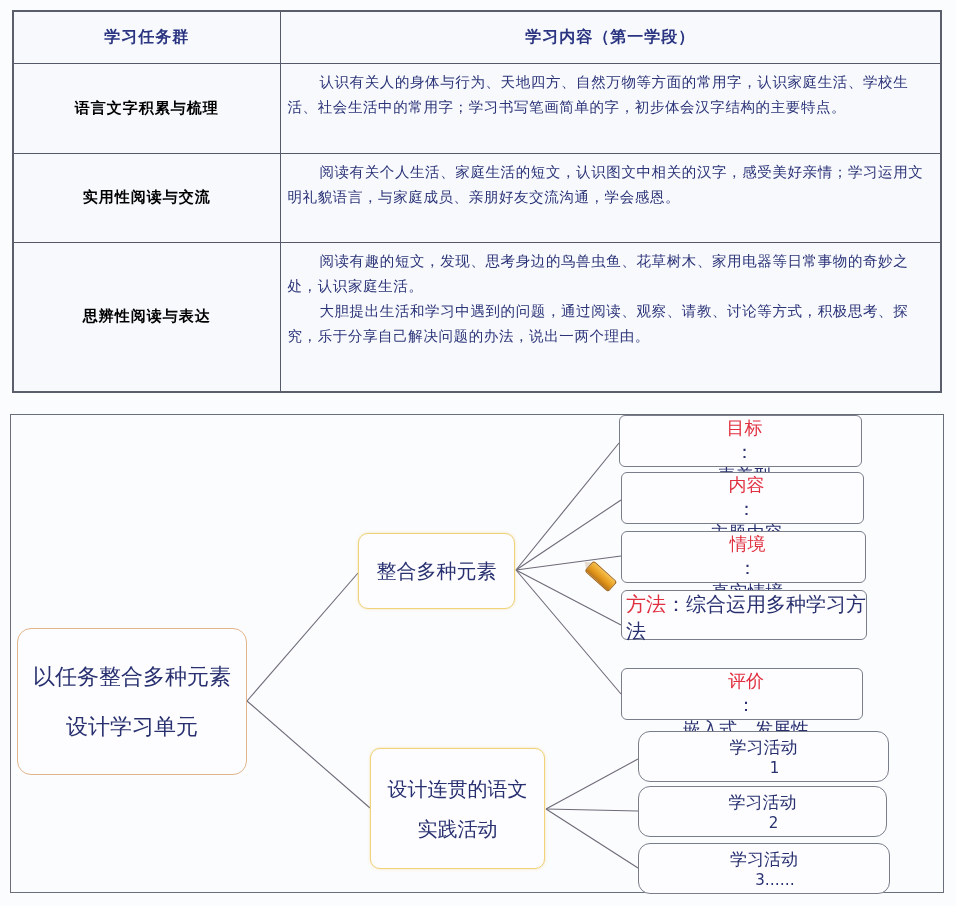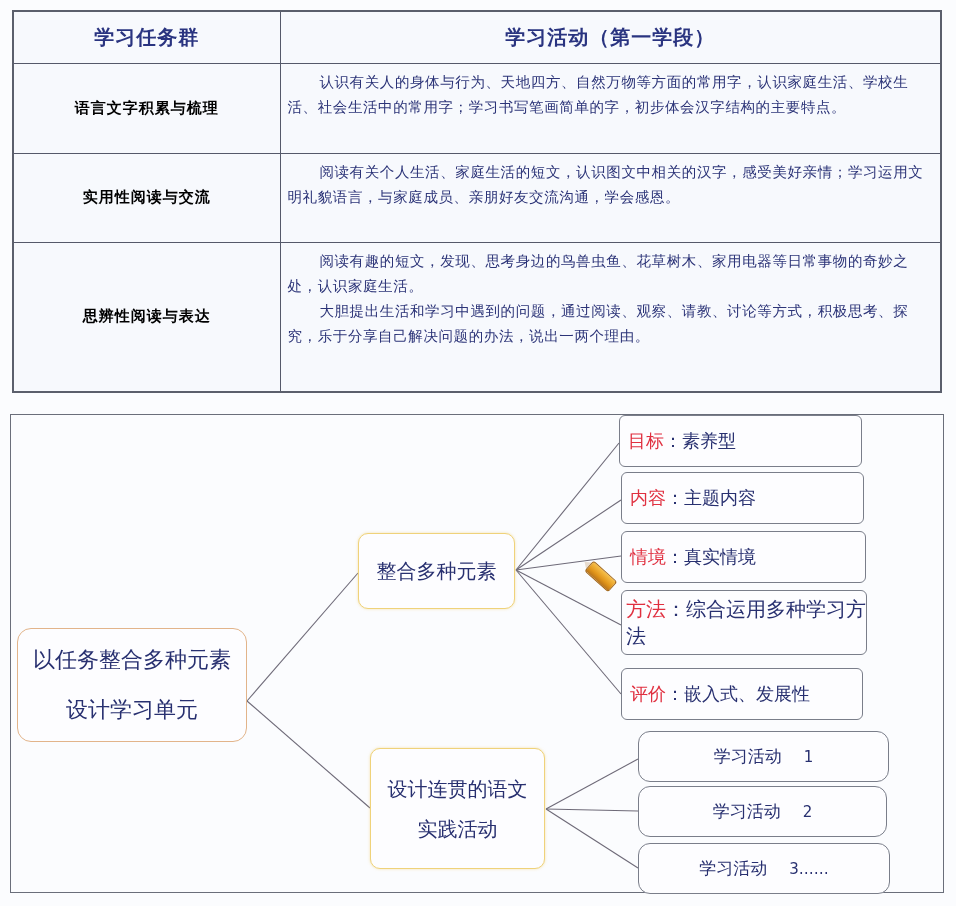--- a/index.html
+++ b/index.html
@@ -9,21 +9,21 @@
   
   .std-table {
     position: absolute; left: 12px; top: 10px; width: 930px; height: 382px;
     border-collapse: collapse; background: #f7f9fd;
     border: 2px solid #5b5f6c;
   }
   .std-table td, .std-table th {
     border: 1.5px solid #55596a; vertical-align: middle;
   }
   .std-table th {
-    font-size: 20px; font-weight: bold; color: #2a3480; height: 52px;
+    font-size: 16px; font-weight: bold; color: #2a3480; height: 52px;
     letter-spacing: 1px;
   }
   .std-table td.group {
     width: 267px; text-align: center; font-size: 15px; font-weight: bold;
     color: #000000; letter-spacing: 1px;
   }
   .std-table td.content {
     vertical-align: top; padding: 6px 10px 4px 7px;
     font-size: 14.5px; line-height: 25px; color: #2c3478; letter-spacing: 0.6px;
   }
@@ -31,42 +31,42 @@
   .r1 { height: 90px; } .r2 { height: 89px; } .r3 { height: 150px; }
 
   
   .mindmap {
     position: absolute; left: 10px; top: 414px; width: 934px; height: 479px;
     border: 1.5px solid #6a6e7a; background: #fbfcfe;
   }
   .mm-lines { position: absolute; left: 0; top: 0; width: 956px; height: 906px; pointer-events: none; }
   .node {
     position: absolute; background: #fdfdff; display: flex; align-items: center;
-    justify-content: center; text-align: center; color: #283070;
+    justify-content: center; text-align: center; color: #283070; flex-direction: column;
   }
   .root {
-    left: 17px; top: 628px; width: 230px; height: 114px; border: 1.5px solid #e2b48a;
+    left: 17px; top: 628px; width: 230px; height: 147px; border: 1.5px solid #e2b48a;
     border-radius: 14px; font-size: 22px; line-height: 50px; padding: 0 14px;
   }
   .branch {
     border: 1.5px solid #efd27a; border-radius: 10px; font-size: 20px;
     box-shadow: 0 0 3px rgba(240,210,120,0.6);
   }
   .b1 { left: 358px; top: 533px; width: 157px; height: 76px; }
   .b2 { left: 370px; top: 748px; width: 175px; height: 121px; line-height: 40px; padding: 0 8px; text-align: center; }
   .leaf {
     border: 1.5px solid #7a7e8a; border-radius: 6px; font-size: 18px;
     justify-content: flex-start; padding-left: 8px; text-align: left;
   }
   .leaf .k { color: #e03040; }
   .leaf .sep { color: #283070; }
   .l1 { left: 619px; top: 415px; width: 243px; height: 52px; }
   .l2 { left: 621px; top: 472px; width: 243px; height: 52px; }
   .l3 { left: 621px; top: 531px; width: 245px; height: 52px; }
-  .l4 { left: 621px; top: 590px; width: 246px; height: 65px; font-size: 20px; line-height: 27px; align-items: center; padding-left: 4px; }
+  .l4 { left: 621px; top: 590px; width: 246px; height: 50px; font-size: 20px; line-height: 27px; align-items: center; padding-left: 4px; }
   .l5 { left: 621px; top: 668px; width: 242px; height: 52px; }
   .act {
     border: 1.5px solid #7a7e8a; border-radius: 12px; font-size: 17px;
   }
   .act .num { margin-left: 22px; font-size: 15px; }
   .a1 { left: 638px; top: 731px; width: 251px; height: 51px; }
   .a2 { left: 638px; top: 786px; width: 249px; height: 51px; }
   .a3 { left: 638px; top: 843px; width: 252px; height: 51px; }
 
   .pencil {
@@ -84,21 +84,21 @@
     border-right: 7px solid #e8dccf;
   }
 </style>
 </head>
 <body>
 
 <table class="std-table">
   <tbody>
       <tr>
     <th>学习任务群</th>
-    <th>学习活动（第一学段）</th>
+    <th>学习内容（第一学段）</th>
   </tr>
   <tr class="r1">
     <td class="group">语言文字积累与梳理</td>
     <td class="content">
       <p>认识有关人的身体与行为、天地四方、自然万物等方面的常用字，认识家庭生活、学校生活、社会生活中的常用字；学习书写笔画简单的字，初步体会汉字结构的主要特点。</p>
     </td>
   </tr>
   <tr class="r2">
     <td class="group">实用性阅读与交流</td>
     <td class="content">

